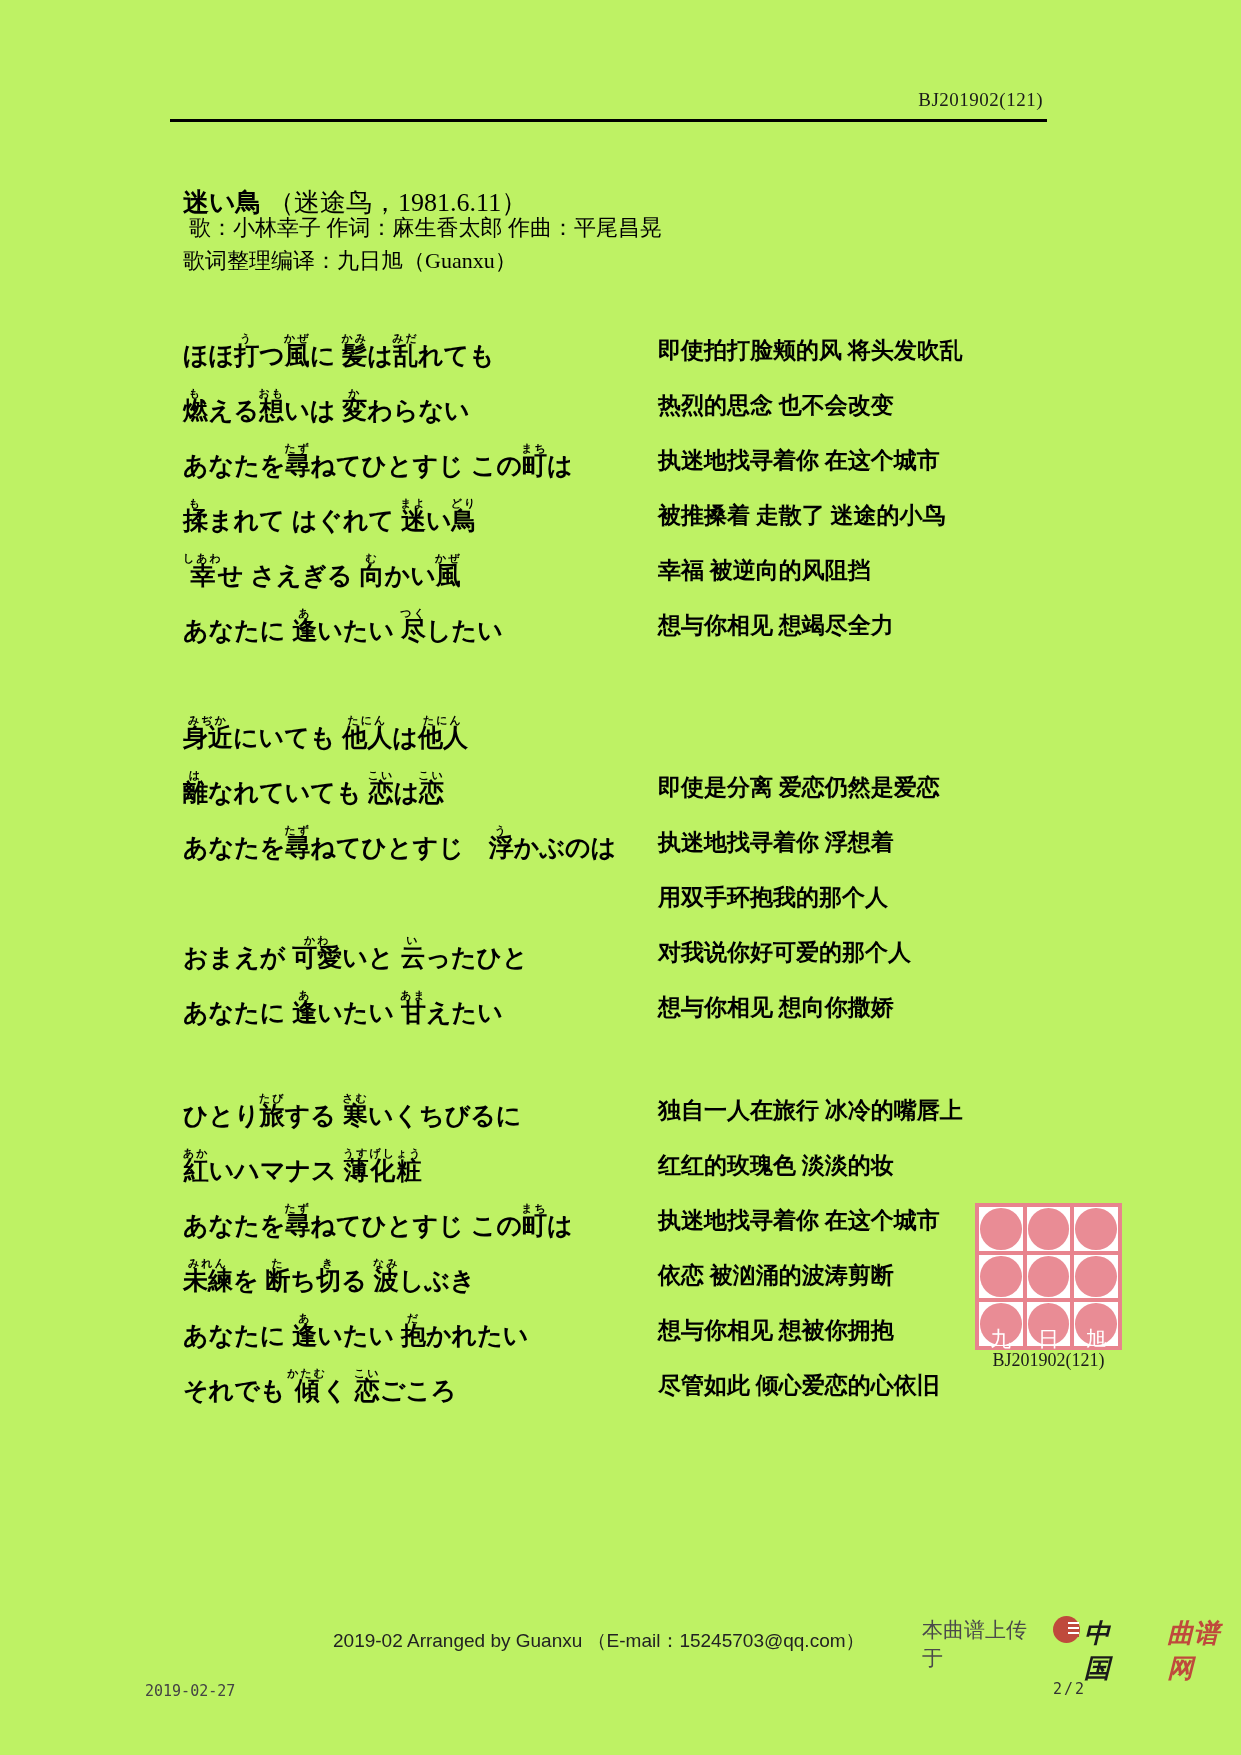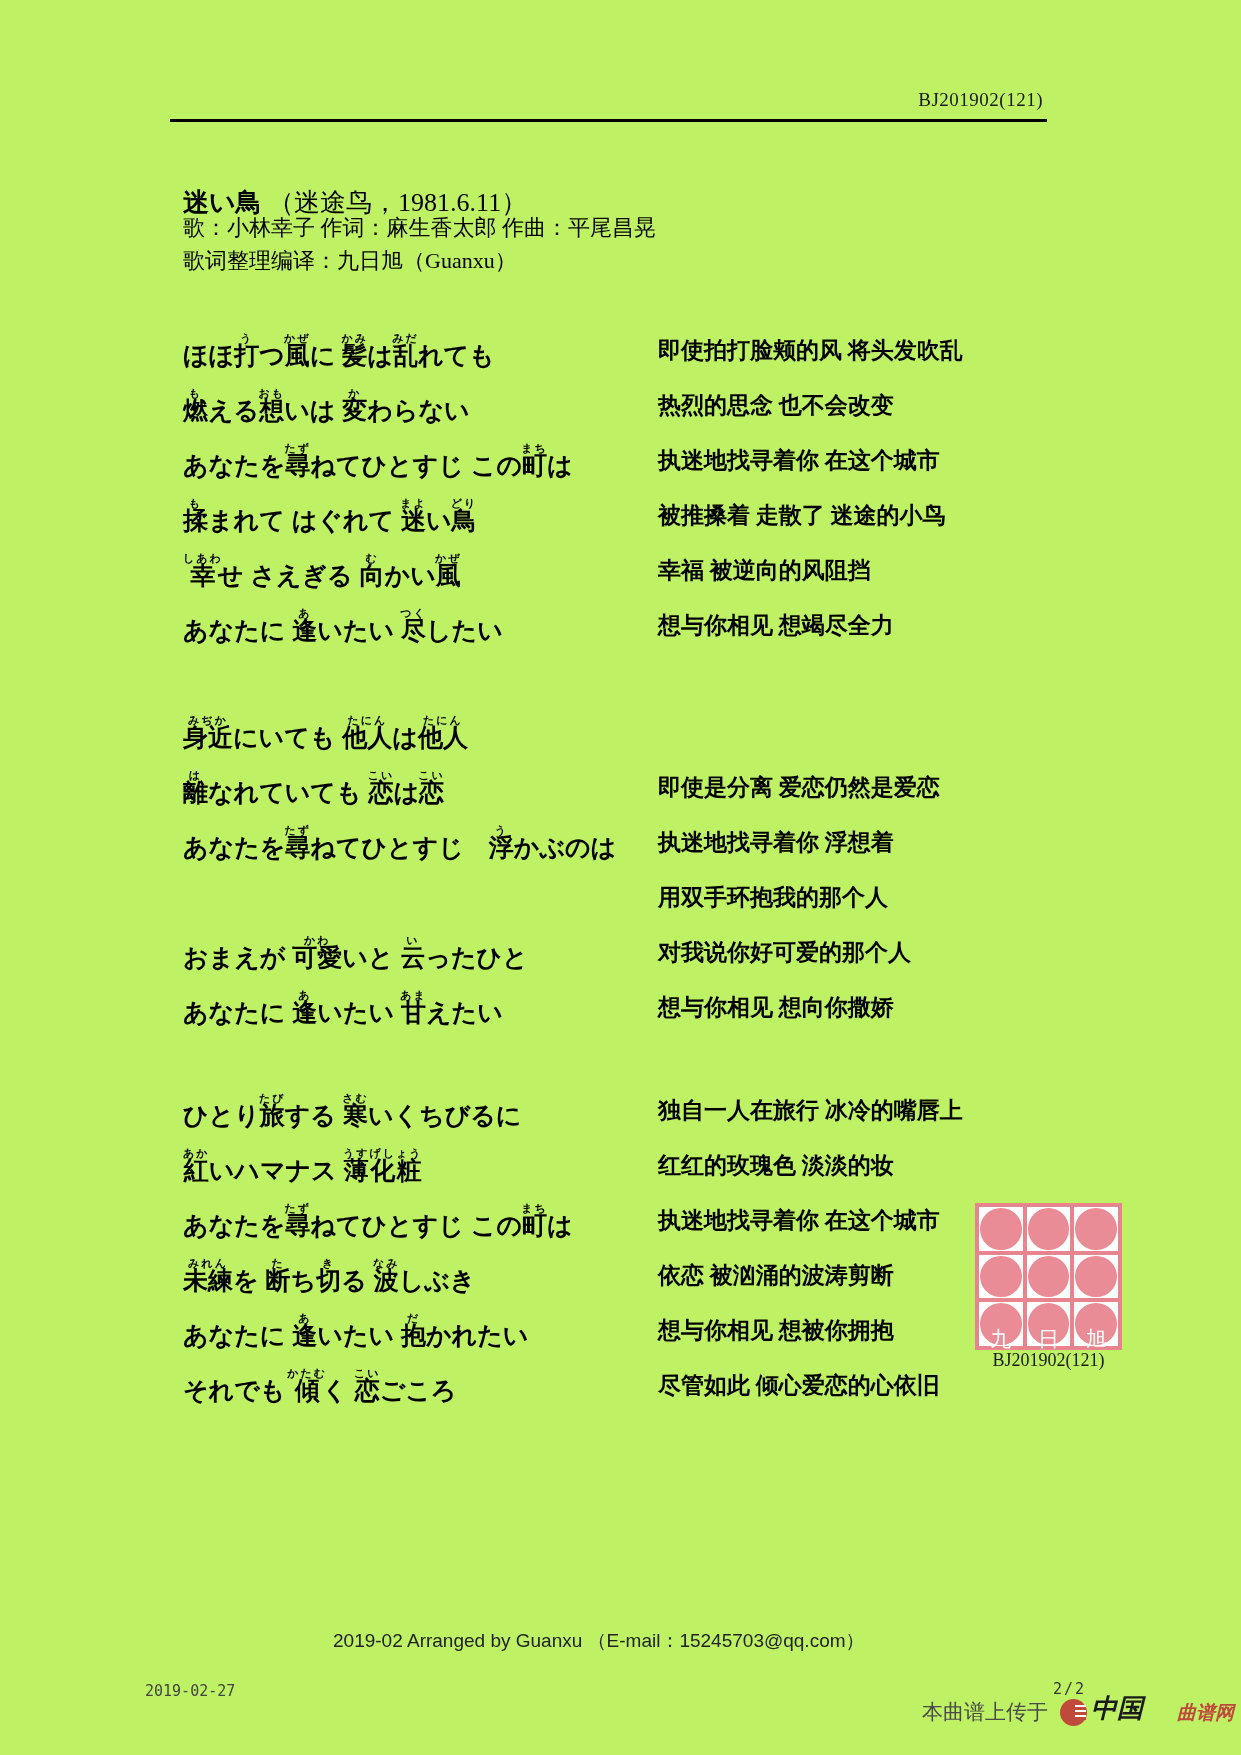--- a/index.html
+++ b/index.html
@@ -14,21 +14,21 @@
     font-family:"Liberation Serif","DejaVu Serif",serif;
   }
   .header-code{
     position:absolute;top:89px;right:198px;font-size:19px;color:#1a1a1a;
     font-family:"Liberation Serif","DejaVu Serif",serif;letter-spacing:0.5px;
   }
   .header-rule{position:absolute;top:119px;left:170px;width:877px;height:3px;background:#000;}
   .title-line{position:absolute;top:165px;left:183px;font-size:26px;white-space:pre;margin-top:20px;}
   .title-main{font-weight:bold;}
   .title-note{font-weight:normal;}
-  .credit-1{position:absolute;top:213px;left:183px;font-size:22px;white-space:pre;}
+  .credit-1{position:absolute;top:213px;left:189px;font-size:22px;white-space:pre;}
   .credit-2{position:absolute;top:246px;left:183px;font-size:22px;white-space:pre;}
 
   .verse{position:absolute;left:183px;width:1010px;font-weight:bold;}
   .verse-1{top:318px}
   .verse-2{top:700px}
   .verse-3{top:1078px}
   .lyric-row{position:relative;height:55px;}
   .jp{
     position:absolute;left:0;top:15px;font-size:25px;line-height:1.1;white-space:pre;
     font-family:"Liberation Sans","DejaVu Sans",sans-serif;
@@ -67,41 +67,41 @@
   }
   .foot-date{
     position:absolute;top:1682px;left:145px;font-size:15px;color:#444;
     font-family:"DejaVu Sans Mono","Liberation Mono",monospace;
   }
   .foot-page{
     position:absolute;top:1680px;left:1053px;font-size:15px;color:#333;
     font-family:"DejaVu Sans Mono","Liberation Mono",monospace;letter-spacing:2px;text-align:right;
   }
   .site-line{
-    position:absolute;top:1690px;left:922px;height:36px;
-    display:flex;align-items:flex-end;
+    position:absolute;top:1616px;left:922px;height:36px;
+    display:flex;align-items:flex-start;
   }
   .upload-prefix{
     font-size:21px;color:#4a4a4a;margin-right:12px;
     font-family:"Liberation Sans","DejaVu Sans",sans-serif;
   }
   .logo-icon{
     position:relative;width:27px;height:27px;border-radius:50%;
     background:var(--logo-red);flex:0 0 auto;margin-right:4px;
   }
   .logo-icon::after{
     content:"";position:absolute;right:1px;top:6px;width:11px;height:15px;
     background:repeating-linear-gradient(#fff 0 2px,var(--logo-red) 2px 5px);
   }
   .site-cn{
     font-size:26px;font-weight:bold;font-style:italic;color:#1a1a1a;
     font-family:"Liberation Serif","DejaVu Serif",serif;margin-right:6px;
   }
   .site-qupu{
-    font-size:19px;font-weight:bold;font-style:italic;color:var(--logo-red);
+    font-size:26px;font-weight:bold;font-style:italic;color:var(--logo-red);
     font-family:Liberation Sans, sans-serif;
     margin-left:28px;
   }
 </style>
 </head>
 <body>
 
 <div class="page">
 
   <div class="header-code">BJ201902(121)</div>

